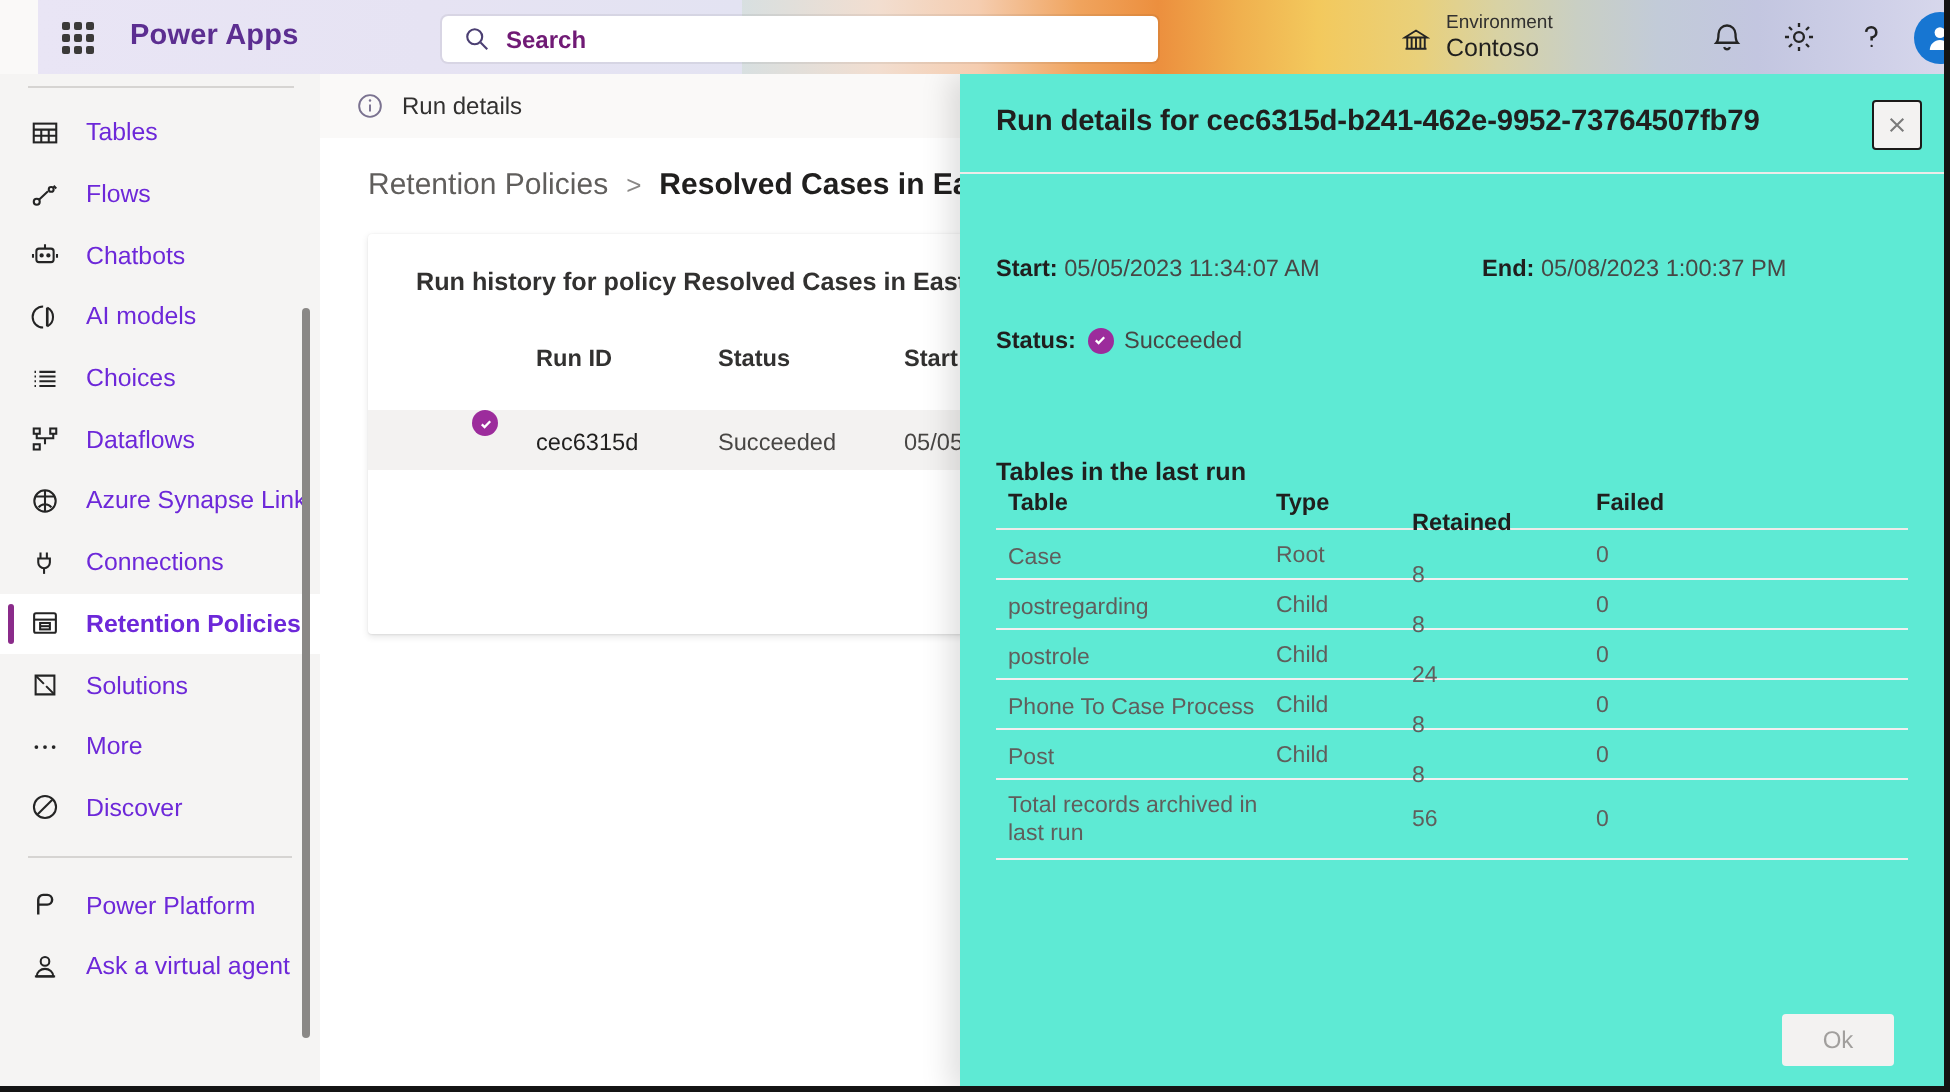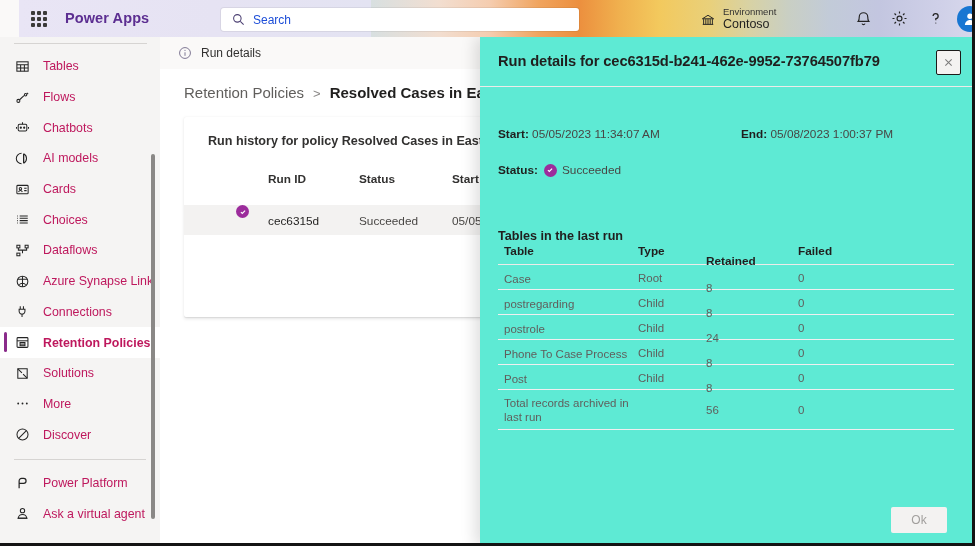--- a/index.html
+++ b/index.html
@@ -50,21 +50,21 @@
     letter-spacing: .1px;
   }
   .searchbox {
     position: absolute; left: 202px; top: 8px; width: 358px; height: 23px;
     background: #ffffff; border-radius: 3px;
     box-shadow: 0 0 0 1px rgba(0,0,0,.06);
     display: flex; align-items: center;
   }
   .search-ico { margin-left: 11px; width: 13px; height: 13px; color:#4b3f72; flex: none; }
   .search-ph {
-    margin-left: 8px; font-size: 12px; color: #1d4ed8;
+    margin-left: 8px; font-size: 12px; color: #701a75; font-weight: bold;
   }
   .env {
     position: absolute; left: 682px; top: 4px; width: 170px; height: 30px;
   }
   .env-ico { position:absolute; left:0; top:9px; width:14px; height:14px; color:#242424; }
   .env-label { position:absolute; left:22px; top:2px; font-size:9.5px; color:#323130; }
   .env-name  { position:absolute; left:22px; top:13px; font-size:12.5px; color:#201f1e; }
   .tb-ico {
     position: absolute; top: 10px; width: 17px; height: 17px; color: #242424;
     cursor: pointer;
@@ -80,21 +80,21 @@
   .sidebar {
     position: absolute; left: 0; top: 37px; width: 160px; height: 509px;
     background: #f5f4f3; overflow: hidden;
   }
   .side-divider {
     position: absolute; left: 14px; top: 6px; width: 133px; height: 1px; background: #d6d4d2;
   }
   .side-list { position: absolute; left: 0; top: 14px; width: 160px; }
   .side-item {
     position: relative; height: 30.7px; display: flex; align-items: center;
-    padding-left: 14px; cursor: pointer; color: #be185d;
+    padding-left: 14px; cursor: pointer; color: #6d28d9;
   }
   .side-item .si-ico {
     width: 17px; height: 17px; flex: none; color: #242424;
     display: flex; align-items: center; justify-content: center;
   }
   .side-item .si-ico svg { width: 15px; height: 15px; }
   .side-item .si-label { margin-left: 12px; font-size: 12.4px; white-space: nowrap; }
   .side-item.selected { background: #ffffff; }
   .side-item.selected .si-label { font-weight: bold; }
   .side-item.selected::before {
@@ -323,30 +323,20 @@
         <span class="si-ico">
             <svg viewBox="0 0 16 16" fill="none" stroke="currentColor" stroke-width="1.1">
               <path d="M7 2.4a5.6 5.6 0 1 0 0 11.2"></path>
               <path d="M9.2 3a5.6 5.6 0 0 1 0 10"></path>
               <path d="M9.2 3v10" stroke-width="1.4"></path>
             </svg>
           </span>
         <span class="si-label">AI models</span>
       </div>
 
-      <div class="side-item">
-        <span class="si-ico">
-            <svg viewBox="0 0 16 16" fill="none" stroke="currentColor" stroke-width="1.1">
-              <rect x="2" y="3.6" width="12" height="9" rx="1"></rect>
-              <circle cx="5.8" cy="7.2" r="1.3"></circle>
-              <path d="M3.8 10.6c.4-1 1.1-1.5 2-1.5s1.6.5 2 1.5M9.8 6.7h2.6M9.8 9.2h2.6"></path>
-            </svg>
-          </span>
-        <span class="si-label">Cards</span>
-      </div>
 
       <div class="side-item">
         <span class="si-ico">
             <svg viewBox="0 0 16 16" fill="none" stroke="currentColor" stroke-width="1.1">
               <path d="M2.4 4.2h.8M2.4 6.7h.8M2.4 9.2h.8M2.4 11.7h.8M5 4.2h8.6M5 6.7h8.6M5 9.2h8.6M5 11.7h8.6"></path>
             </svg>
           </span>
         <span class="si-label">Choices</span>
       </div>
 

